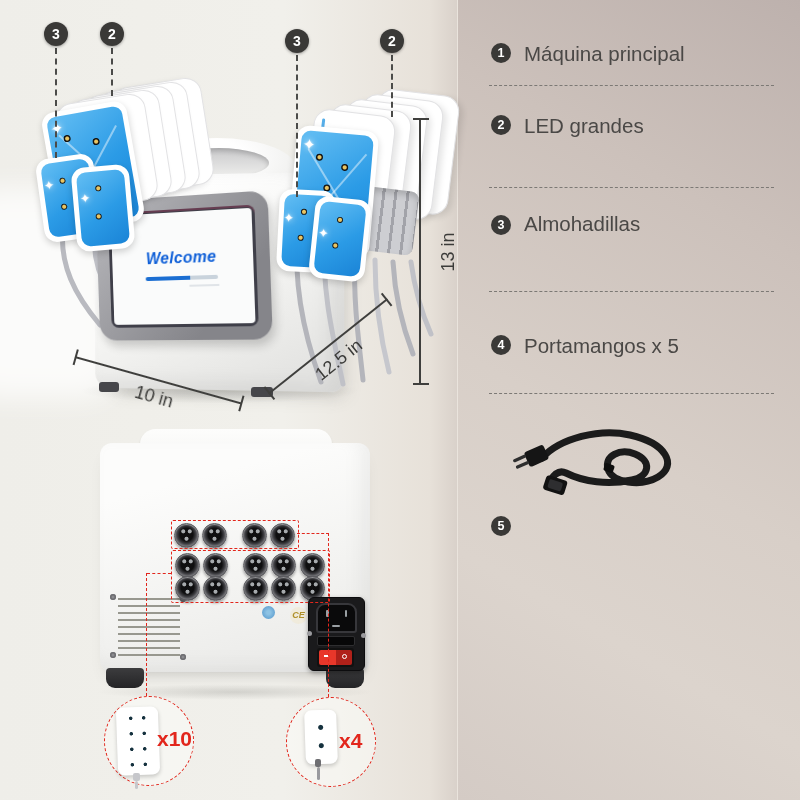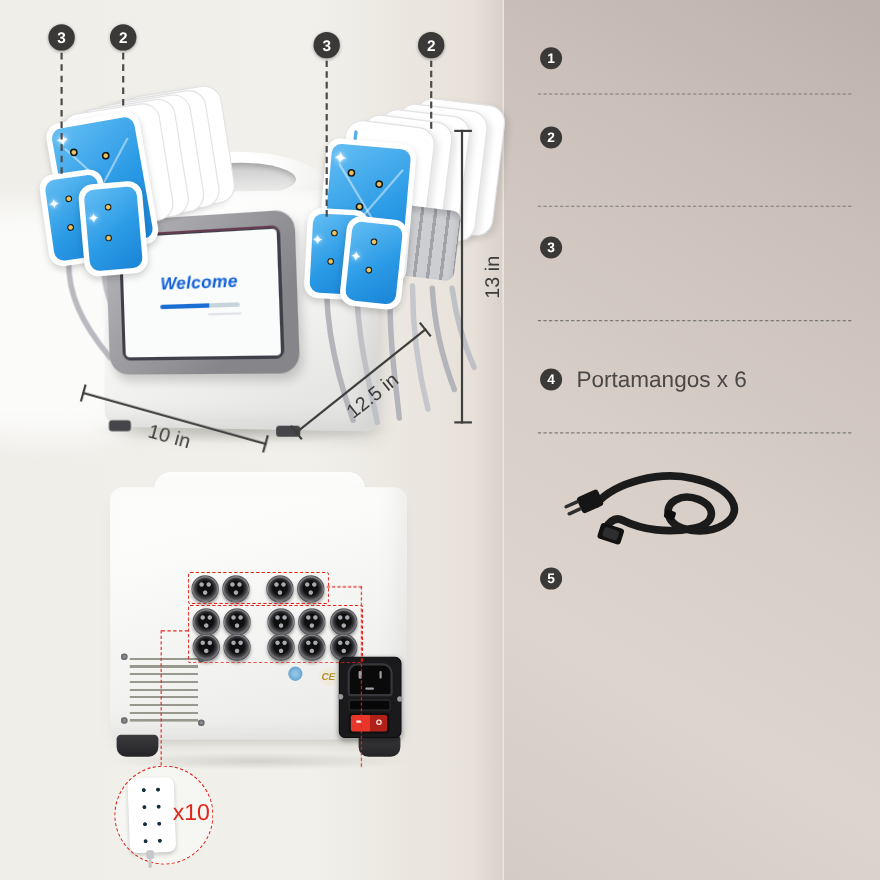--- a/index.html
+++ b/index.html
@@ -108,21 +108,21 @@
       radial-gradient(circle at 36% 32%,#a6aaad 0 1.6px,rgba(0,0,0,0) 2.4px),
       radial-gradient(circle at 64% 32%,#a6aaad 0 1.6px,rgba(0,0,0,0) 2.4px),
       radial-gradient(circle at 50% 64%,#a6aaad 0 1.6px,rgba(0,0,0,0) 2.4px),
       radial-gradient(circle at 50% 46%,#0f0f10 0 38%,#3e3e42 55%,#747478 68%,#4a4a4e 78%,#97979b 88%);
     box-shadow:0 2px 3px rgba(0,0,0,.35),inset 0 1px 1px rgba(255,255,255,.4);}
   .red-rect{position:absolute;border:1.5px dashed #e2261c;border-radius:2px;z-index:20;}
   .red-h{position:absolute;border-top:1.5px dashed #e2261c;z-index:20;}
   .red-v{position:absolute;border-left:1.5px dashed #e2261c;z-index:20;}
   .red-circle{position:absolute;width:88px;height:88px;border-radius:50%;
     border:1.5px dashed #e2261c;background:rgba(252,251,248,.55);z-index:21;}
-  .count-label{position:absolute;color:#e2261c;font-weight:normal;font-size:21px;text-align:right;}
+  .count-label{position:absolute;color:#e2261c;font-weight:bold;font-size:21px;text-align:right;}
   .sticker-blue{position:absolute;left:262px;top:606px;width:13px;height:13px;border-radius:50%;
     background:radial-gradient(circle,#8ec3e4 20%,#5f9fd0 80%);}
   .sticker-ce{position:absolute;left:290px;top:607px;width:17px;height:17px;border-radius:50%;
     background:rgba(240,232,205,.55);color:#b0912c;font-weight:bold;font-style:italic;
     font-size:9px;line-height:17px;text-align:center;}
   .pw-module{position:absolute;left:308px;top:597px;width:55px;height:72px;background:#1a1a1c;
     border:1px solid #0c0c0e;border-radius:6px;box-shadow:0 2px 5px rgba(0,0,0,.35);}
   .pw-inlet{position:absolute;left:7px;top:5px;width:37px;height:26px;background:#0a0a0b;
     border:2px solid #37373b;border-radius:9px 9px 3px 3px;}
   .pw-pin{position:absolute;background:#9aa0a4;border-radius:1px;}
@@ -355,47 +355,61 @@
     <div class="red-circle" style="left:104px;top:696px">
       <div class="mini-pad" style="left:12px;top:10px;width:36px;height:62px;transform:rotate(-2deg)">
         <div class="mini-face dots8">
           <span class="sparkle" style="left:-2px;top:-2px;font-size:11px">✦</span>
         </div>
       </div>
       <span class="mini-stub" style="left:28px;top:76px;width:7px;height:8px"></span>
       <span class="mini-stub" style="left:30px;top:84px;width:3px;height:8px"></span>
       <div class="count-label" style="left:52px;top:30px">x10</div>
     </div>
+    <div class="red-circle" style="left:286px;top:697px">
+      <div class="mini-pad" style="left:18px;top:12px;width:26px;height:48px;transform:rotate(-2deg)">
+        <div class="mini-face dots2"></div>
+      </div>
+      <span class="mini-stub" style="left:28px;top:61px;width:6px;height:8px;background:#6e6e72"></span>
+      <span class="mini-stub" style="left:30px;top:69px;width:2.5px;height:13px;background:#9a9a9e"></span>
+      <div class="count-label" style="left:52px;top:31px">x4</div>
+    </div>
   </div>
 
   <aside class="legend-panel">
 
     <div class="legend-item" style="top:38px">
       <span class="bullet">1</span>
+      <div class="legend-text">
+        <div>Máquina principal</div>
+        <div></div>
+      </div>
     </div>
     <div class="divider" style="top:85px"></div>
 
     <div class="legend-item" style="top:110px">
       <span class="bullet">2</span>
       <div class="legend-text">
+        <div>LED grandes</div>
       </div>
     </div>
     <div class="divider" style="top:187px"></div>
 
     <div class="legend-item" style="top:210px">
       <span class="bullet">3</span>
       <div class="legend-text" style="line-height:28px">
+        <div>Almohadillas</div>
       </div>
     </div>
     <div class="divider" style="top:291px"></div>
 
     <div class="legend-item" style="top:330px">
       <span class="bullet">4</span>
       <div class="legend-text">
-        <div>Portamangos x 6</div>
+        <div>Portamangos x 5</div>
         <div></div>
       </div>
     </div>
     <div class="divider" style="top:393px"></div>
 
     <svg class="cord-svg" viewBox="0 0 185 104">
       <path d="M34 50 C52 30 92 20 122 27 C158 35 170 57 150 69 C133 79 104 75 100 61 C96 48 112 40 127 46 C144 53 142 68 124 72 C100 77 76 74 58 65 C50 61 45 68 42 73" stroke="#1b1b1b" stroke-width="7" fill="none" stroke-linecap="round"></path>
       <g transform="rotate(-24 28 48)">
         <rect x="18" y="40" width="21" height="16" rx="3" fill="#151515"></rect>
         <rect x="5" y="42" width="14" height="3.2" rx="1.6" fill="#2e2e2e"></rect>

